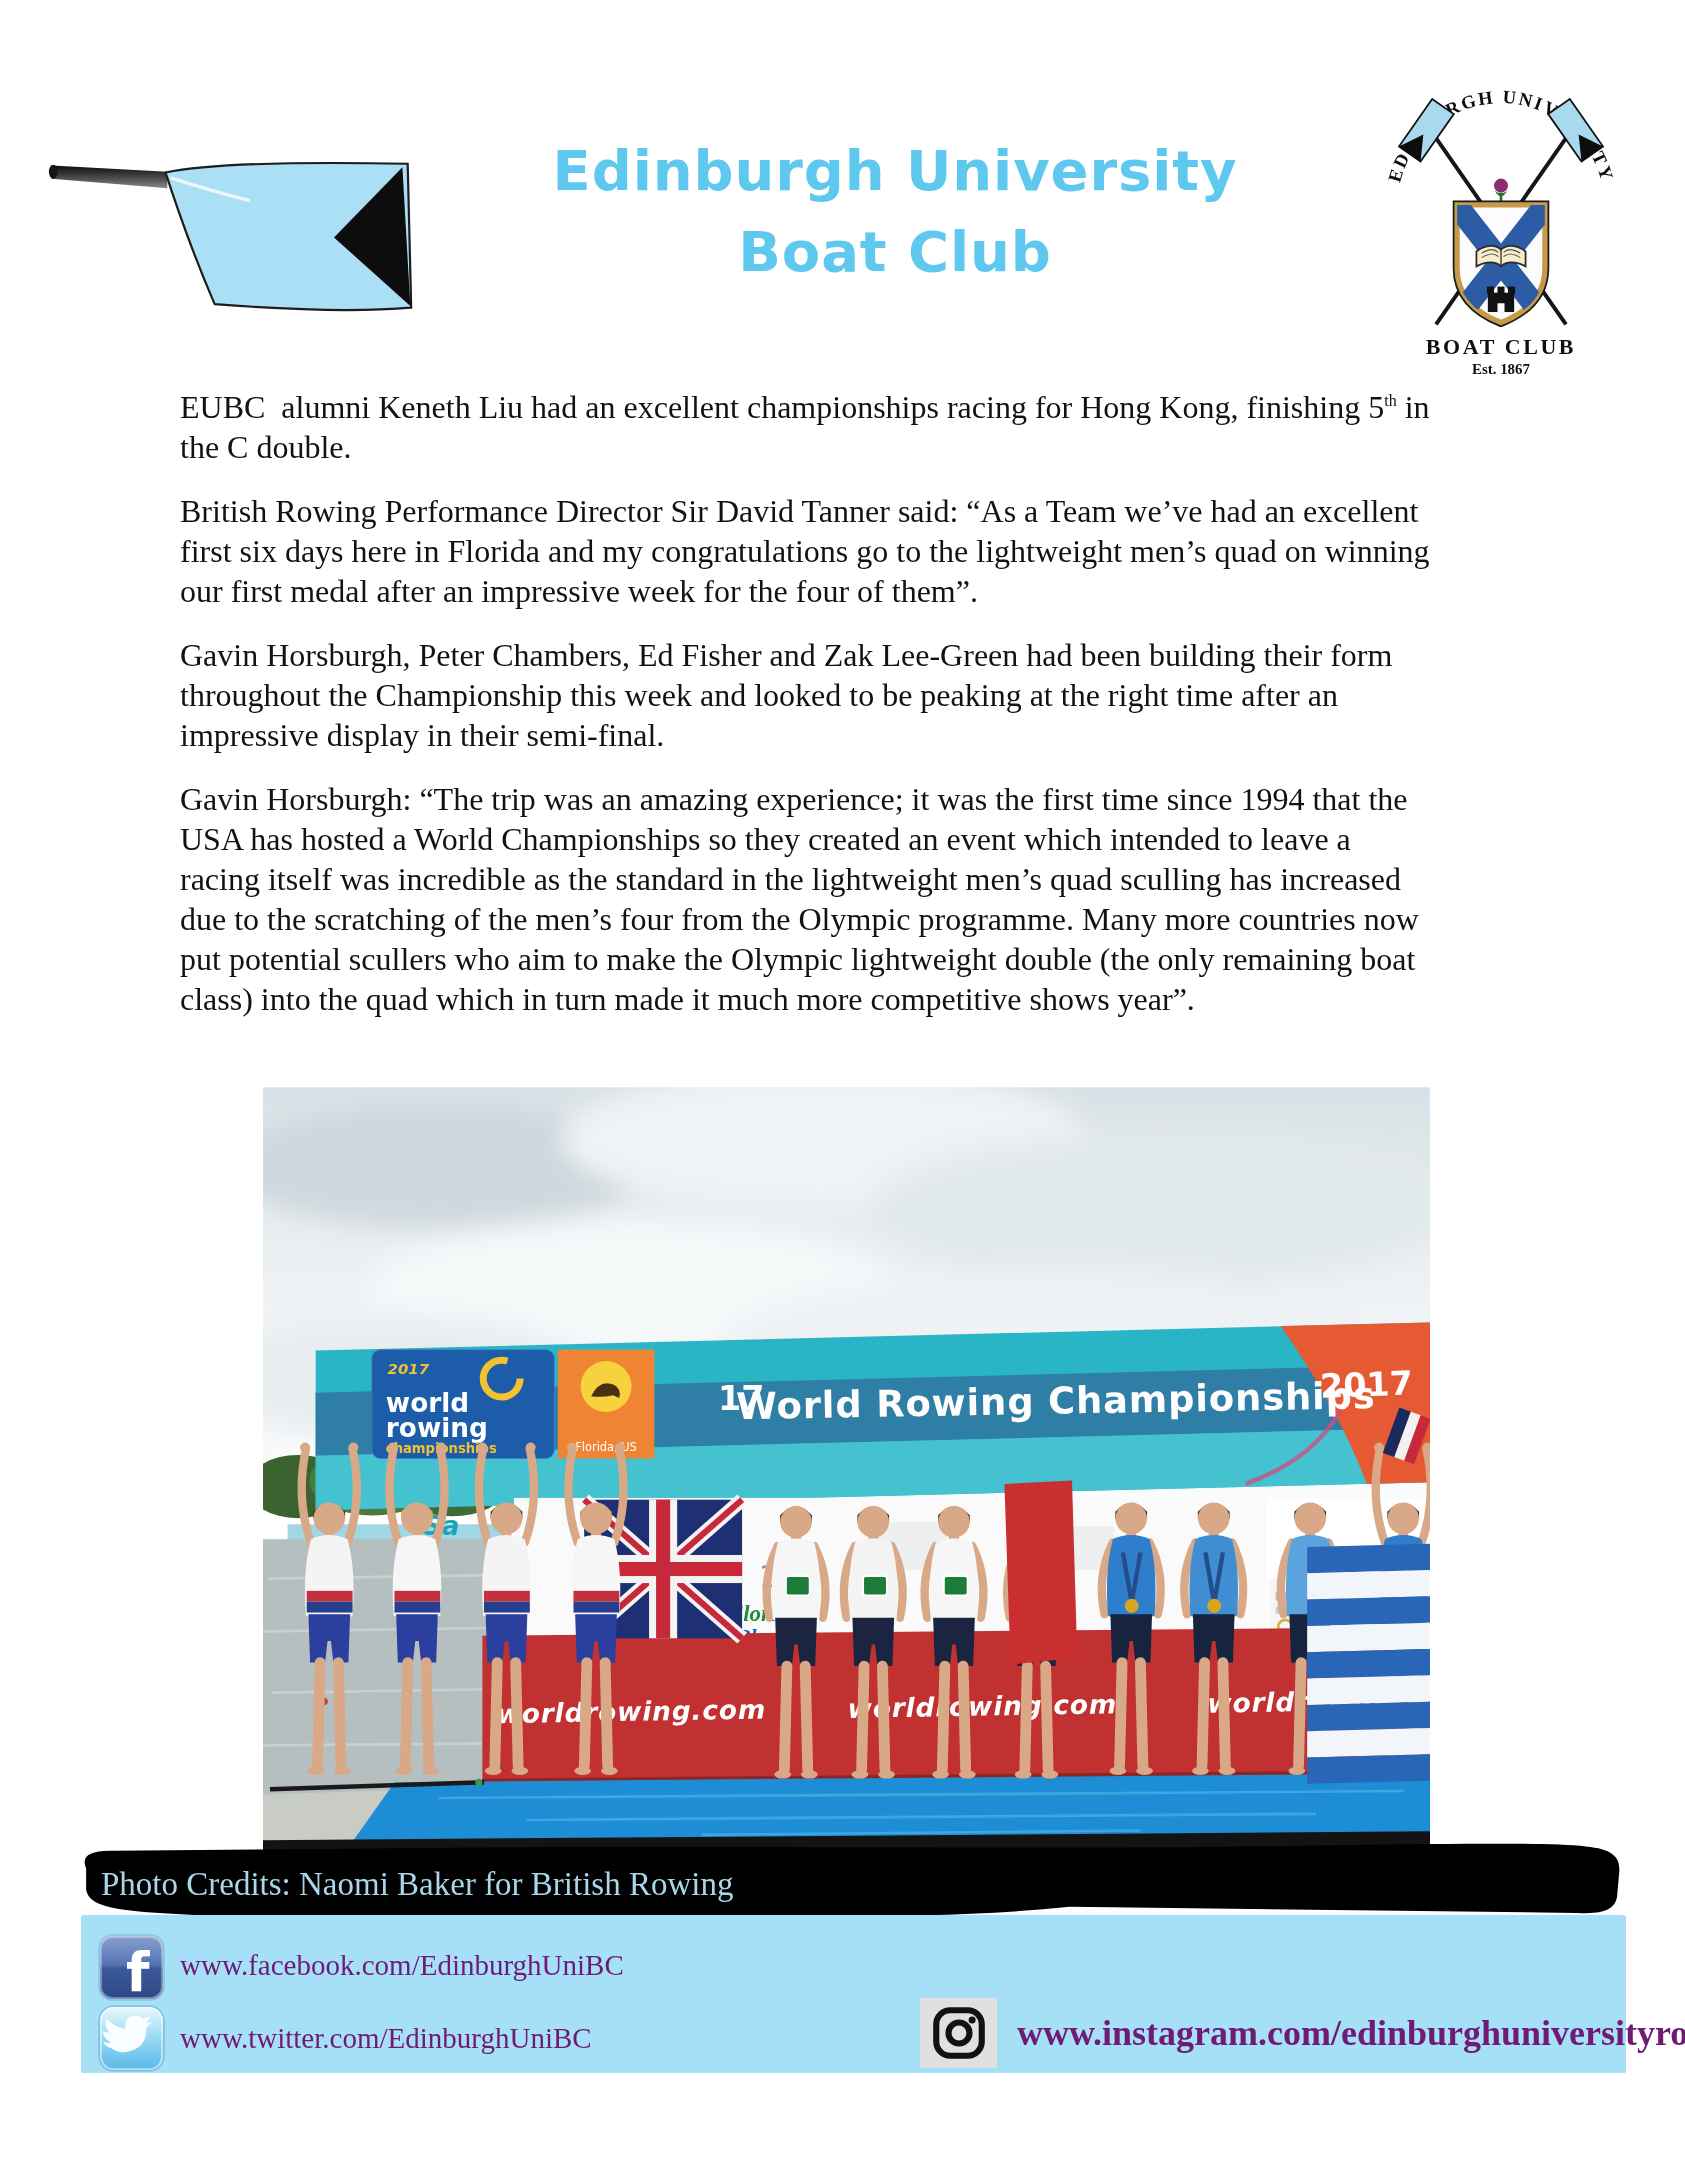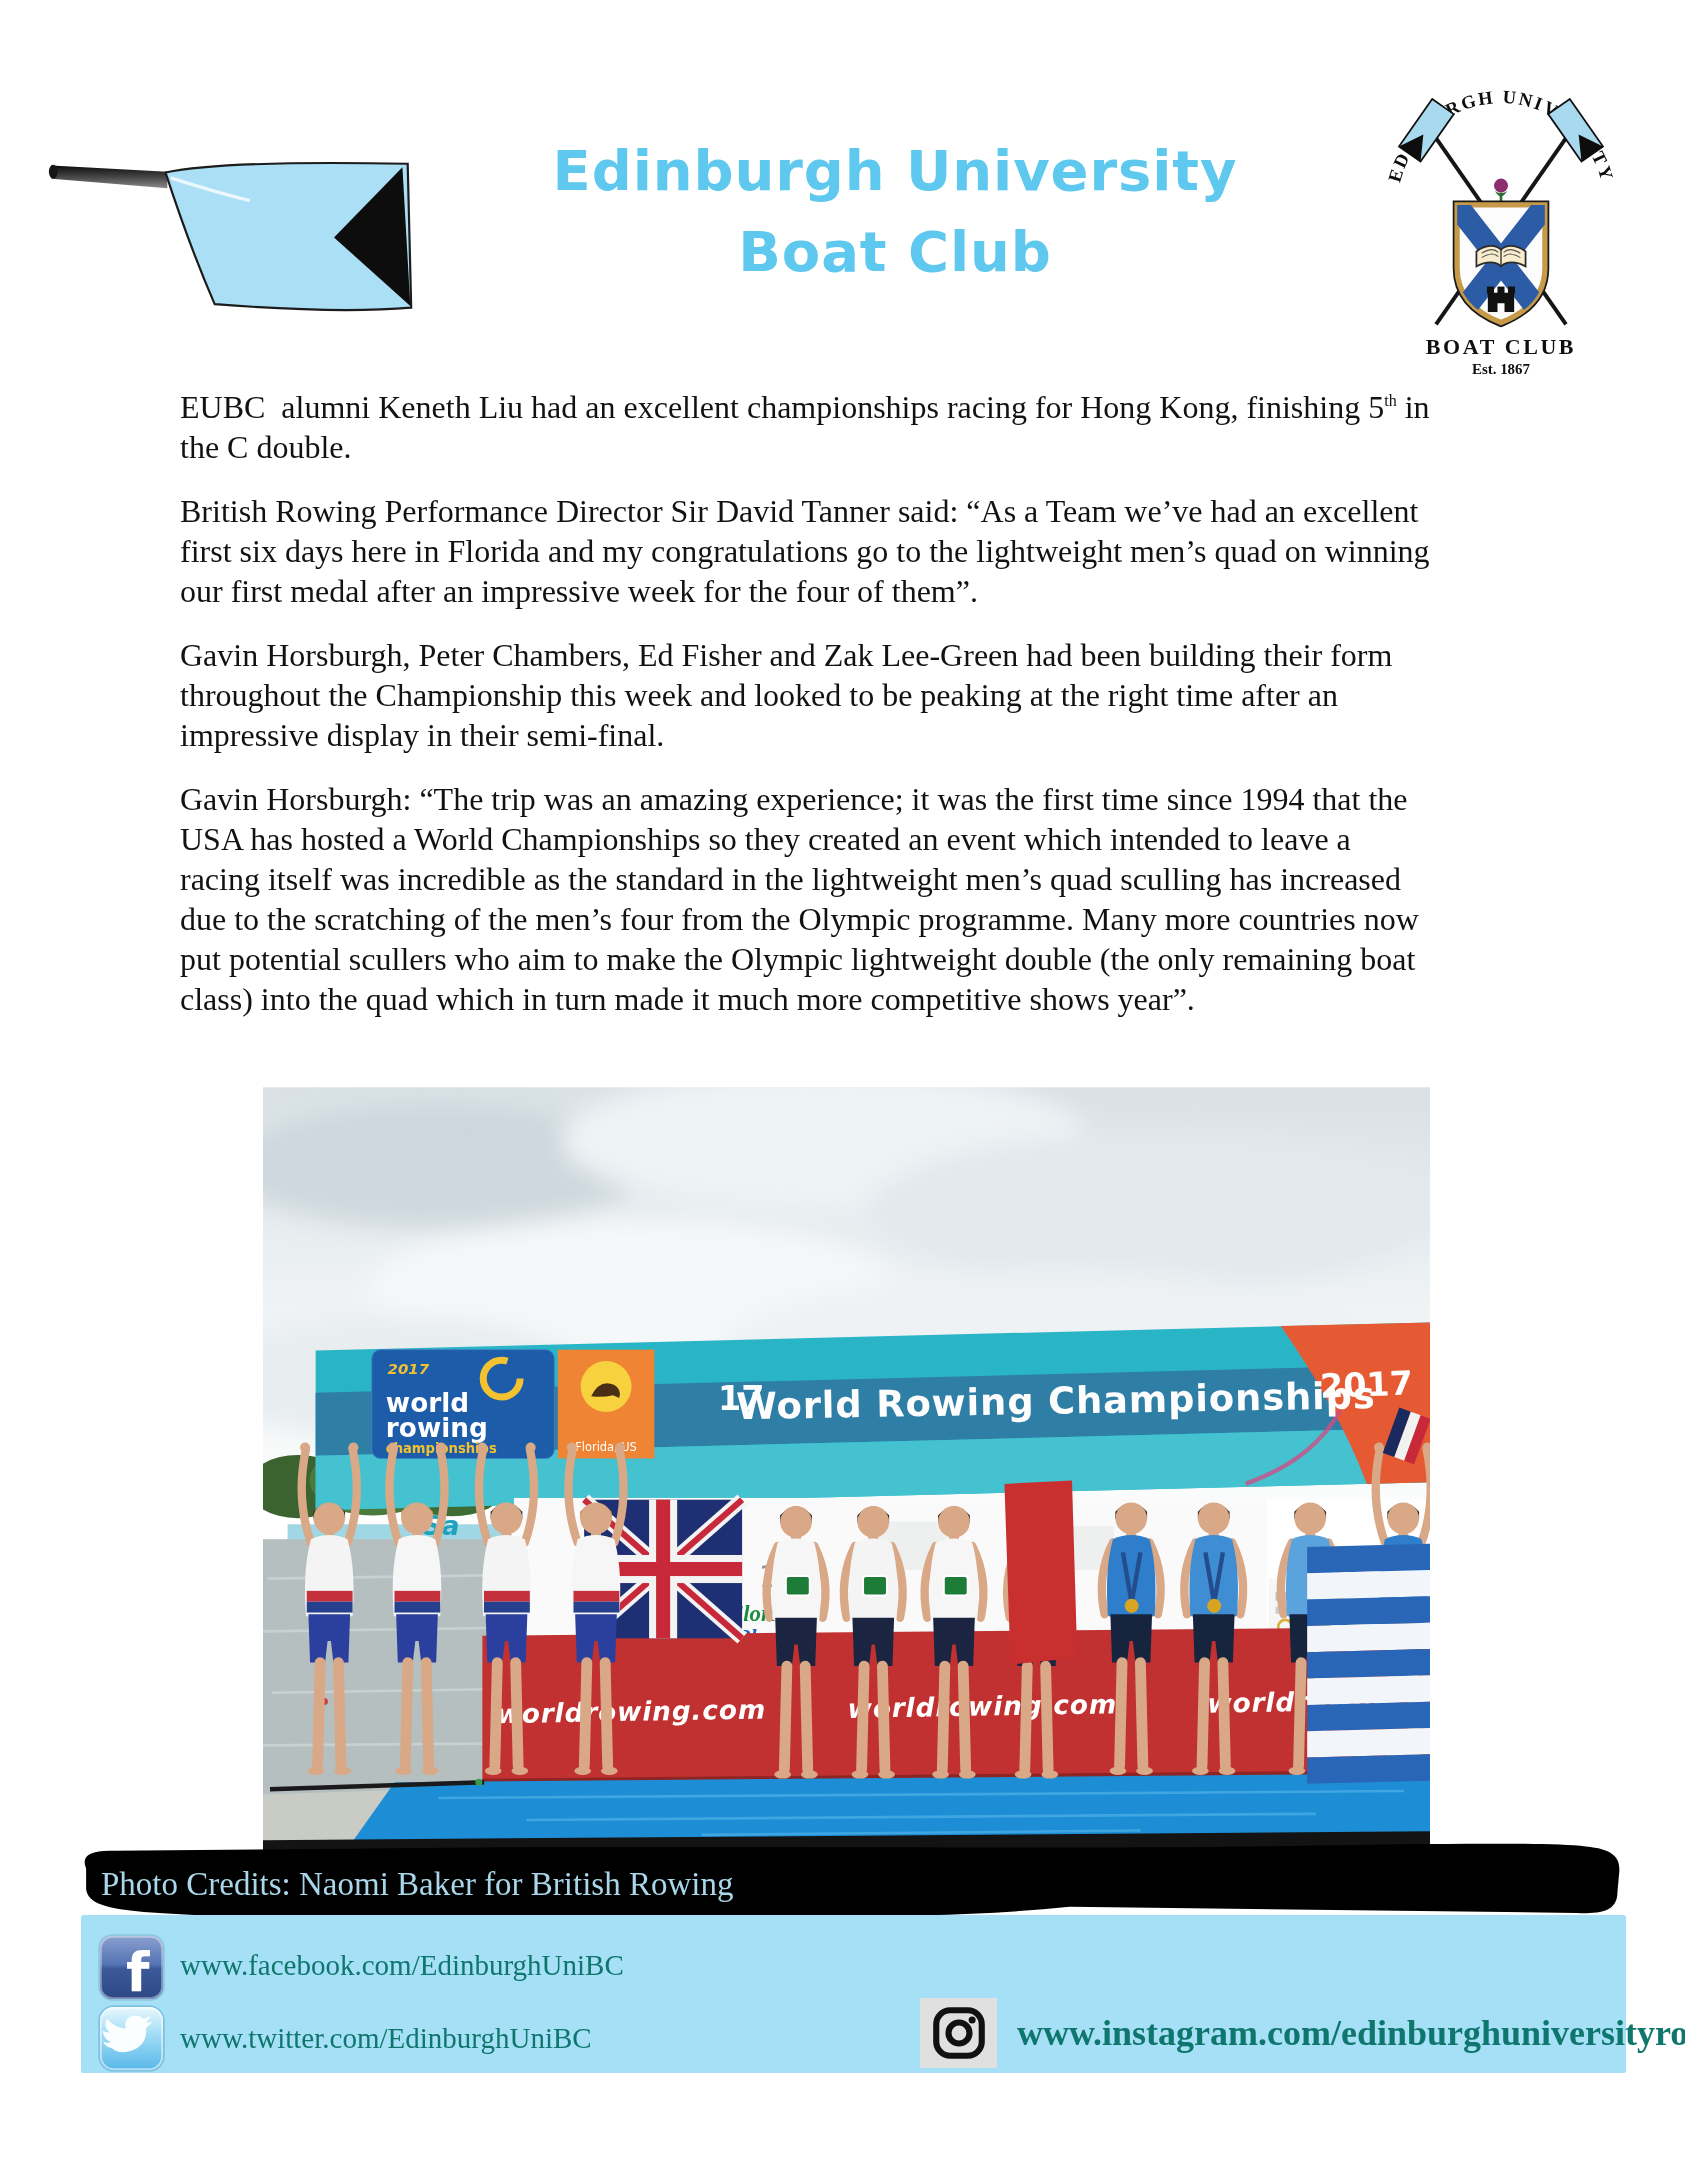--- a/index.html
+++ b/index.html
@@ -45,21 +45,21 @@
   .shorts{fill:var(--shorts,#27418f);}
   .b1{fill:var(--b1,transparent);}
   .b2{fill:var(--b2,transparent);}
 
   
   .ribbon-svg{position:absolute;left:61px;top:1842px;width:1571px;height:91px;}
   .credit-text{position:absolute;left:101px;top:1866px;font-size:33px;color:#a9d6e8;}
 
   
   .social-panel{position:absolute;left:81px;top:1915px;width:1545px;height:158px;background:#a6e0f7;border-radius:2.6px;}
-  .social-label{position:absolute;font-size:29px;color:#0f766e;}
+  .social-label{position:absolute;font-size:29px;color:#701a75;}
   .fb-icon{position:absolute;left:100px;top:1936px;width:63px;height:63px;border-radius:12.3px;
     background:linear-gradient(#8aa0cf 0%,#5574b5 45%,#3b5998 52%,#2e4886 100%);
     box-shadow:inset 0 0 0 1.8px rgba(255,255,255,.4),0 0 0 1.8px #8fc6e0;overflow:hidden;}
   .fb-f{position:absolute;left:26px;top:5.3px;font-family:"DejaVu Sans",sans-serif;font-weight:bold;font-size:54px;color:#fff;}
   .tw-icon{position:absolute;left:100px;top:2007px;width:63px;height:63px;border-radius:14px;
     background:linear-gradient(#eaf8fd 0%,#9fdbf6 45%,#59b8e8 100%);
     box-shadow:inset 0 0 0 1.8px rgba(255,255,255,.55),0 0 0 1.8px #7fc2e2;}
   .ig-icon{position:absolute;left:920px;top:1998px;width:77px;height:70px;background:#e0e0e0;
     display:flex;align-items:center;justify-content:center;}
 </style>

